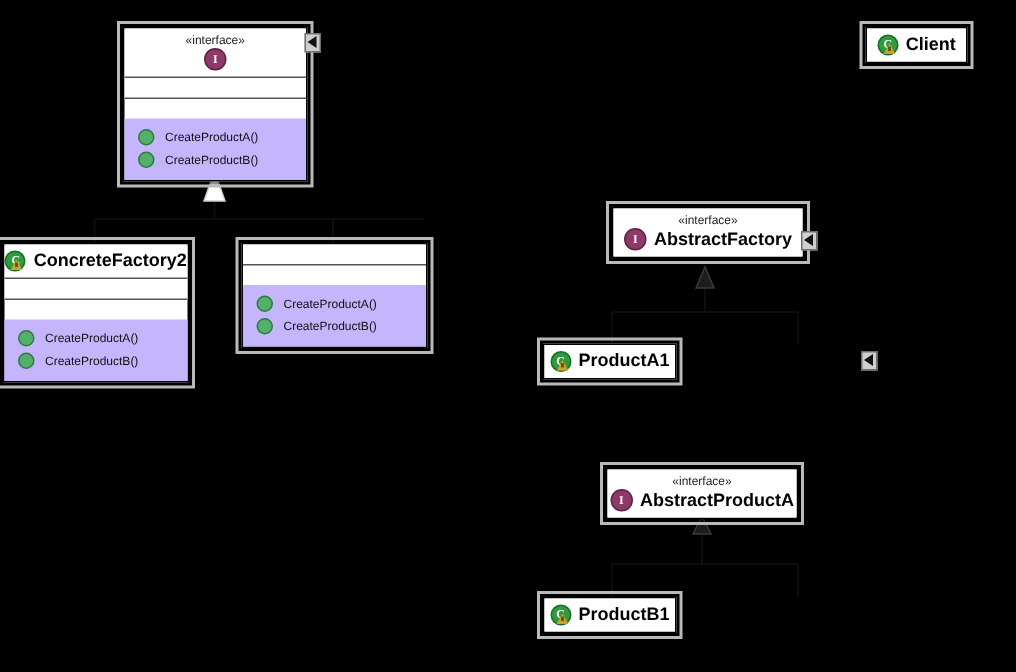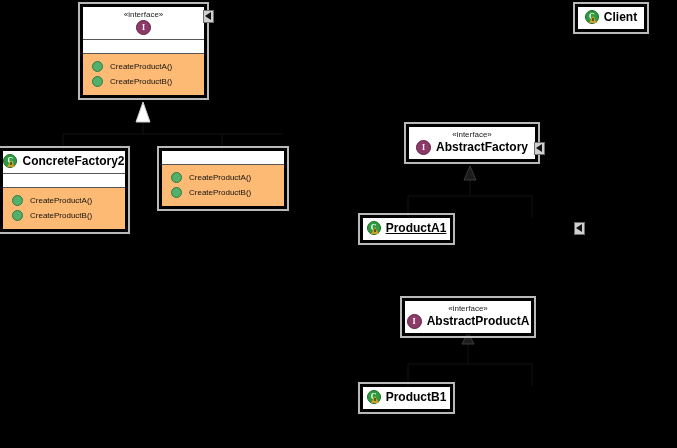--- a/index.html
+++ b/index.html
@@ -12,21 +12,21 @@
     width: 677px;
     height: 448px;
     position: relative;
     overflow: hidden;
     font-family: "Liberation Sans", sans-serif;
     color: #000;
   }
 
   #canvas {
     position: absolute;
-    left: 0; top: 4px;
+    left: 0; top: 16px;
     width: 677px;
     height: 369px;
     background: #000000;
   }
 
   
   #connectors {
     position: absolute;
     left: 0; top: 0;
     width: 677px;
@@ -60,20 +60,21 @@
   .stereotype {
     display: block;
     font-size: 8px;
     line-height: 10px;
     color: #1a1a1a;
     letter-spacing: 0px;
   }
 
   .title-row {
     display: flex;
+    align-items: center;
     justify-content: center;
     gap: 5px;
     white-space: nowrap;
   }
   .node-title {
     font-size: 12px;
     font-weight: bold;
     line-height: 15px;
     color: #000000;
   }
@@ -81,21 +82,22 @@
   
   .compartment-empty {
     height: 13px;
     border-bottom: 1px solid #555555;
     background: #ffffff;
   }
 
   
   .compartment-ops {
     padding: 5px 0 6px 0;
-    background: #fdba74;
+    background: #c4b5fd;
+    margin-top: 13px;
   }
   .op-row {
     display: flex;
     align-items: center;
     gap: 7px;
     padding: 2px 6px 2px 9px;
     white-space: nowrap;
   }
   .op-label {
     font-size: 8px;
@@ -289,21 +291,21 @@
     <div class="node-header">
       <span class="stereotype">«interface»</span>
       <span class="title-row">
         <span class="icon icon-interface">I</span>
         <span class="node-title">AbstractFactory</span>
       </span>
     </div>
   </div>
   <div class="edge-handle" style="left:534px; top:138px;"></div>
 
-  <div class="node selected" style="left:362px; top:213px; width:89px;text-decoration:underline;">
+  <div class="node selected" style="left:362px; top:213px; width:89px;">
     <div class="node-header">
       <span class="title-row">
         <span class="icon icon-class">
           <span class="disc">C</span>
             <span class="badge"></span>
         </span>
         <span class="node-title">ProductA1</span>
       </span>
     </div>
   </div>

